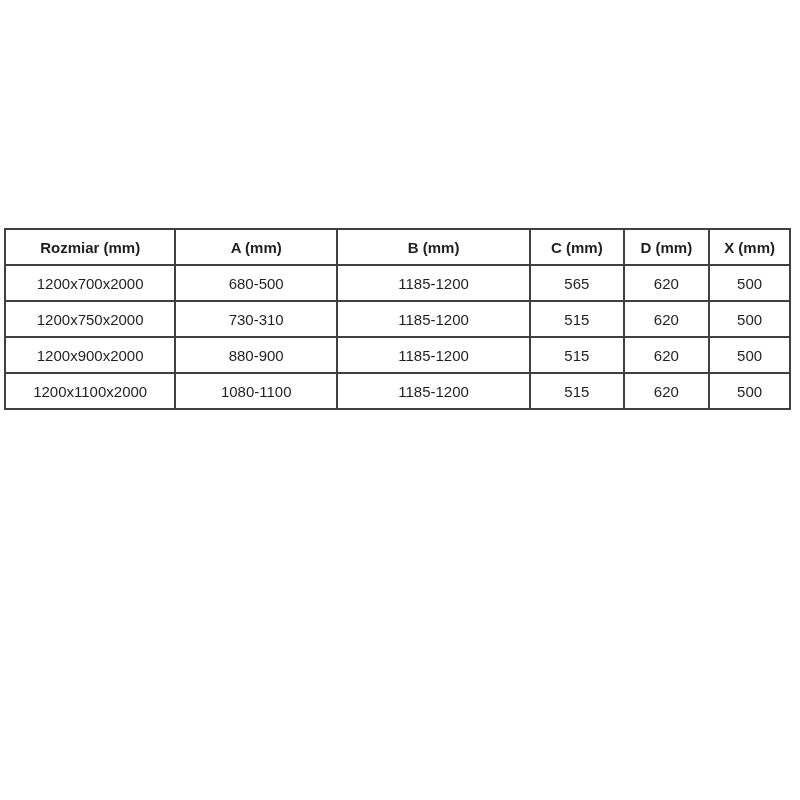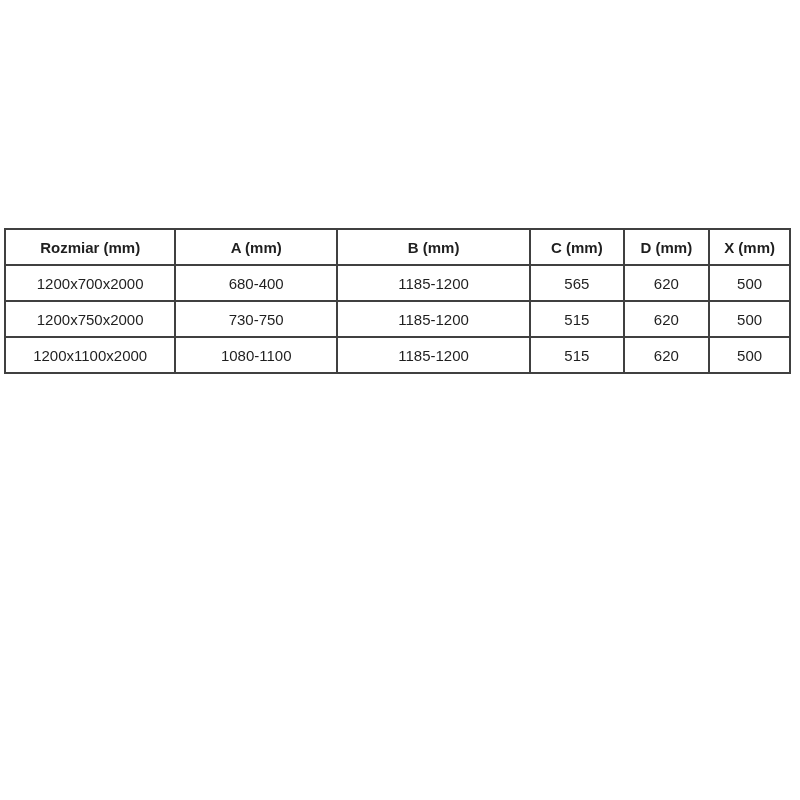--- a/index.html
+++ b/index.html
@@ -67,29 +67,37 @@
           <th>A (mm)</th>
           <th>B (mm)</th>
           <th>C (mm)</th>
           <th>D (mm)</th>
           <th>X (mm)</th>
         </tr>
     </thead>
     <tbody id="table-body">
         <tr>
           <td>1200x700x2000</td>
-          <td>680-400</td>
+          <td>680-500</td>
           <td>1185-1200</td>
           <td>565</td>
           <td>620</td>
           <td>500</td>
         </tr>
         <tr>
           <td>1200x750x2000</td>
-          <td>730-750</td>
+          <td>730-310</td>
+          <td>1185-1200</td>
+          <td>515</td>
+          <td>620</td>
+          <td>500</td>
+        </tr>
+        <tr>
+          <td>1200x900x2000</td>
+          <td>880-900</td>
           <td>1185-1200</td>
           <td>515</td>
           <td>620</td>
           <td>500</td>
         </tr>
         <tr>
           <td>1200x1100x2000</td>
           <td>1080-1100</td>
           <td>1185-1200</td>
           <td>515</td>

